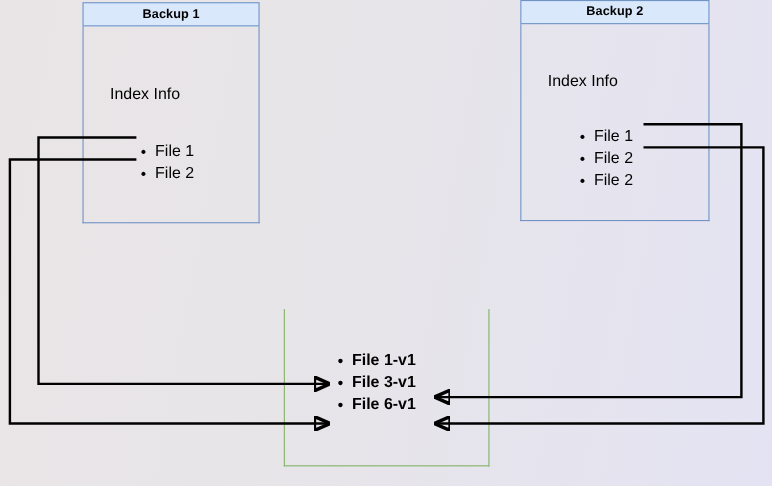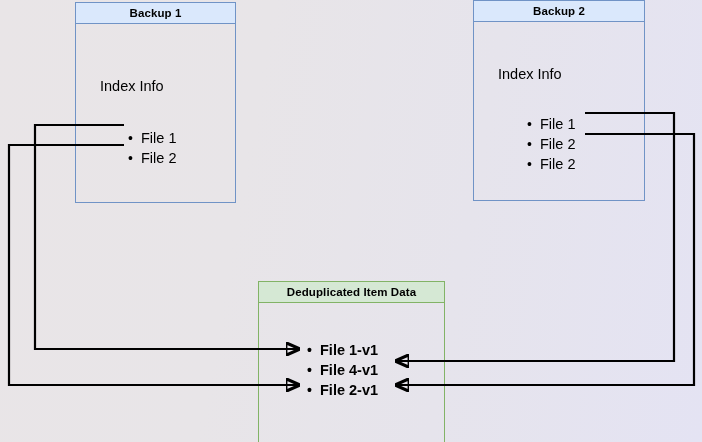--- a/index.html
+++ b/index.html
@@ -130,26 +130,25 @@
       <div class="index-label" style="left:24px; top:44px;">Index Info</div>
       <ul class="file-list" style="left:53px; top:92px;">
         <li>File 1</li>
         <li>File 2</li>
         <li>File 2</li>
       </ul>
     </div>
   </div>
 
   <div class="node green" style="left:258px; top:281px; width:187px; height:165px;">
-    <div class="node-header">Deduplicated Item Data</div>
     <div class="node-body" style="height:143px;">
       <ul class="file-list" style="left:48px; top:37px;font-weight:bold;">
         <li>File 1-v1</li>
-        <li>File 4-v1</li>
-        <li>File 2-v1</li>
+        <li>File 3-v1</li>
+        <li>File 6-v1</li>
       </ul>
     </div>
   </div>
 
   <svg class="edges" viewBox="0 0 702 442" xmlns="http://www.w3.org/2000/svg">
     <defs>
       <marker id="arrow" viewBox="0 0 10 10" refX="9.2" refY="5" markerWidth="6.5" markerHeight="6.5" orient="auto-start-reverse">
         <path d="M 0 0.6 L 10 5 L 0 9.4 z" fill="#000000" stroke="none"></path>
       </marker>
     </defs>

